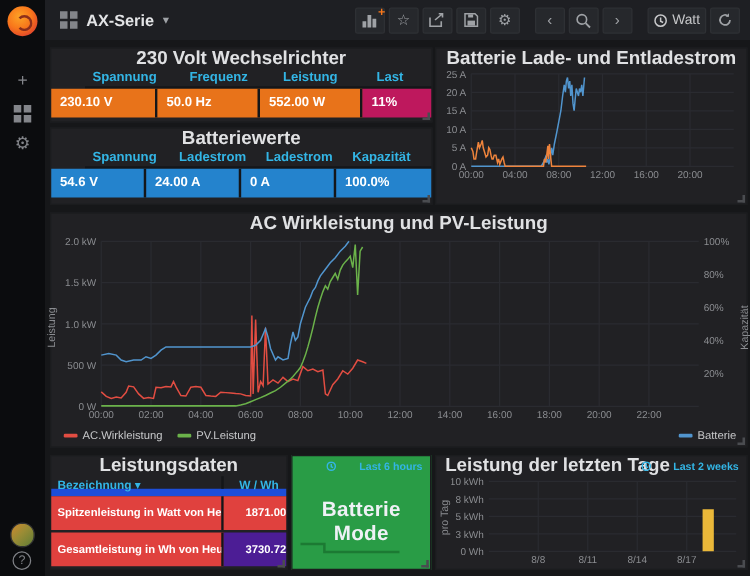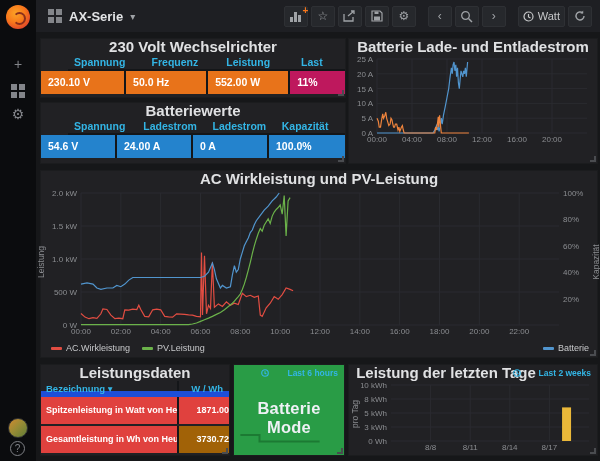--- a/index.html
+++ b/index.html
@@ -304,21 +304,21 @@
           <span>▾</span>
         </div>
         <div class="lt-val" style="text-align:right;padding-right:6px">W / Wh</div>
       </div>
       <div class="lt-row">
         <div class="lt-label" style="background-color: rgb(224, 65, 62);">Spitzenleistung in Watt von Heute</div>
         <div class="lt-val" style="background-color: rgb(224, 65, 62);">1871.00</div>
       </div>
       <div class="lt-row">
         <div class="lt-label" style="background-color: rgb(224, 65, 62);">Gesamtleistung in Wh von Heute</div>
-        <div class="lt-val" style="background-color: #a16207;">3730.72</div>
+        <div class="lt-val" style="background-color: #4c1d95;">3730.72</div>
       </div>
       <div class="rsz"></div>
     </div>
 
     <div class="panel" style="left: 197px; top: 332px; width: 112px; height: 92px; background-color: rgb(41, 156, 70);">
       <div class="badge">
         <svg class="icon" width="8" height="8" viewBox="0 0 11 11">
           <circle cx="5.5" cy="5.5" r="4.5" fill="none" stroke="#33b5e5" stroke-width="1.6"></circle>
           <path d="M5.5 3v3l2 1" fill="none" stroke="#33b5e5" stroke-width="1.6"></path>
         </svg>

